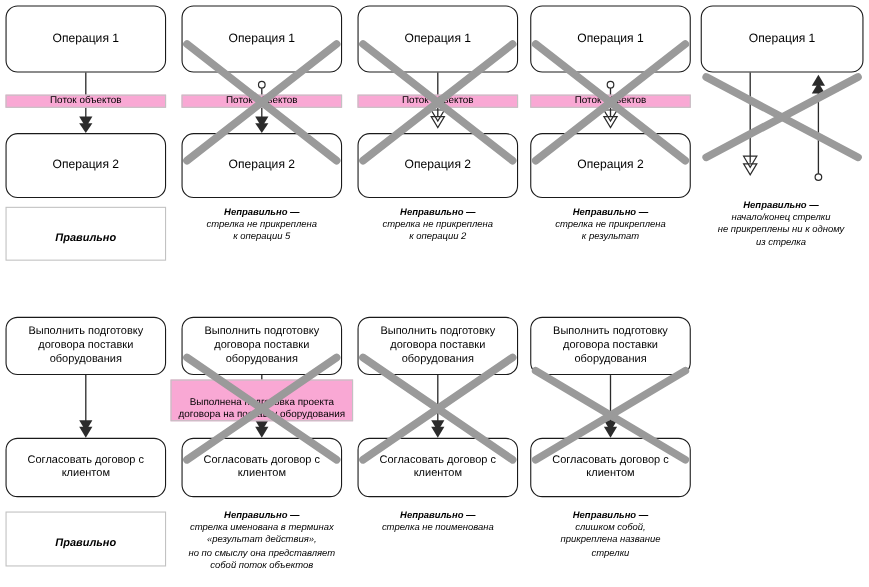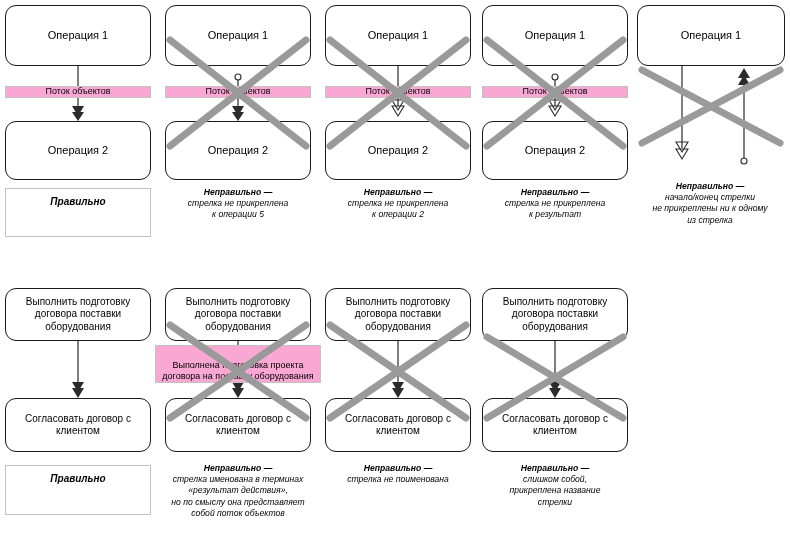--- a/index.html
+++ b/index.html
@@ -17,21 +17,21 @@
 
   
   .lbox{position:absolute;box-sizing:border-box;border:1px solid #c2c2c2;
         background:#f9a8d4;display:flex;align-items:flex-end;justify-content:center;
         text-align:center;line-height:1.22;}
   .lbox span{display:block;padding:0 3px;}
 
   
   .cbox{position:absolute;box-sizing:border-box;border:1px solid #c2c2c2;
         background:#ffffff;text-align:center;}
-  .cbox .cb-title{display:block;margin-top:7px;font-style:italic;font-weight:bold;}
+  .cbox .cb-title{display:block;margin-top:22px;font-style:italic;font-weight:bold;}
 
   
   .cap{position:absolute;text-align:center;line-height:1.3;font-style:italic;}
   .cap b{font-weight:bold;font-style:italic;}
 
   svg{position:absolute;left:0;top:0;overflow:visible;}
   .xmark{position:absolute;pointer-events:none;}
 
   .t11{font-size:11px;}
   .t10{font-size:10px;}

